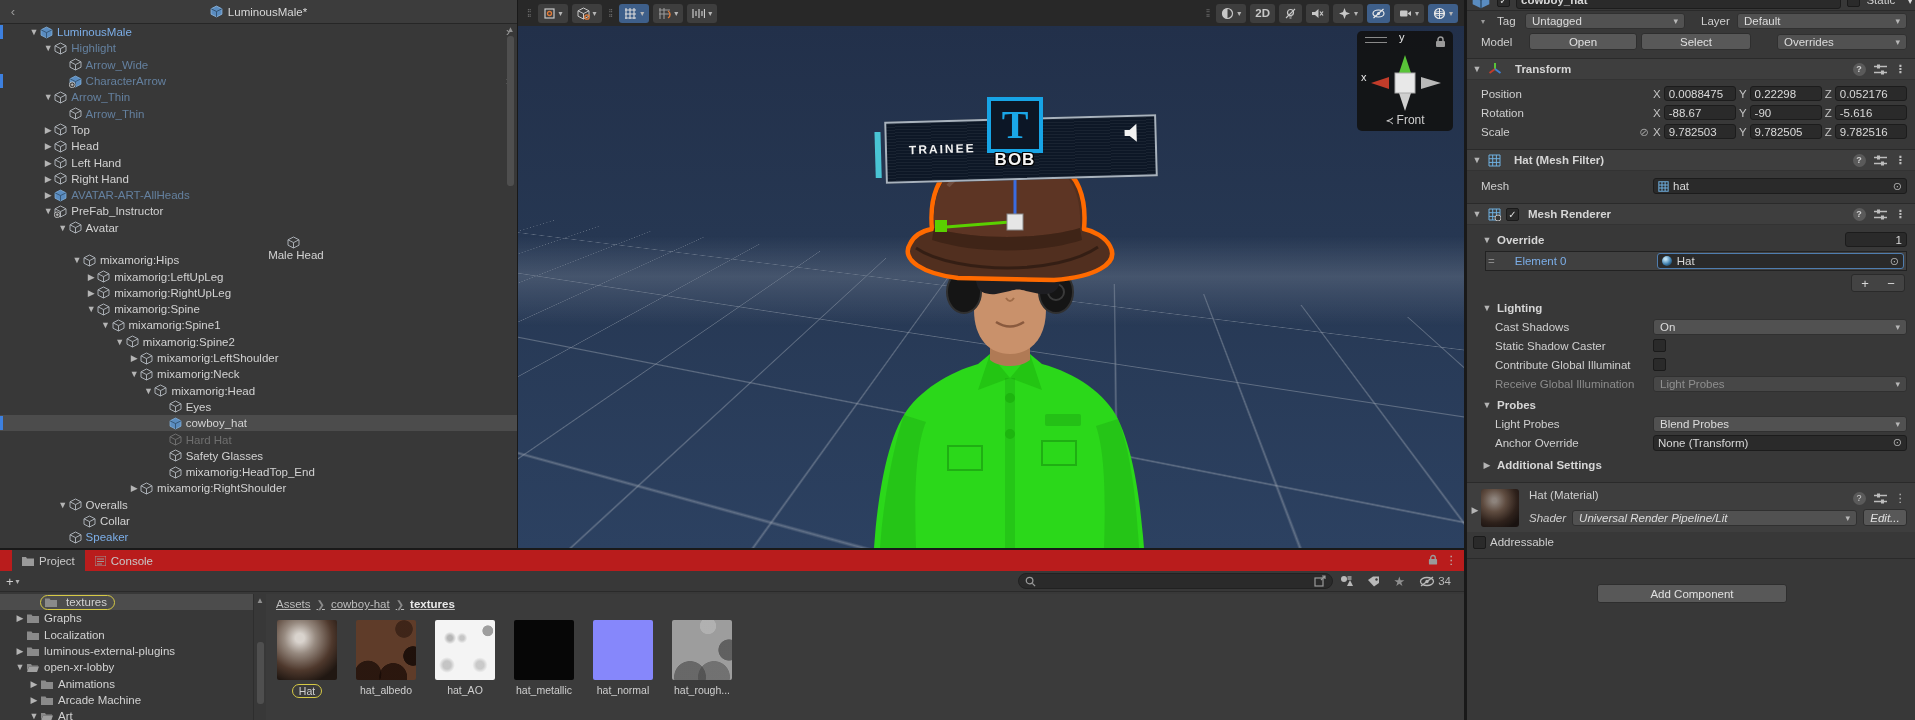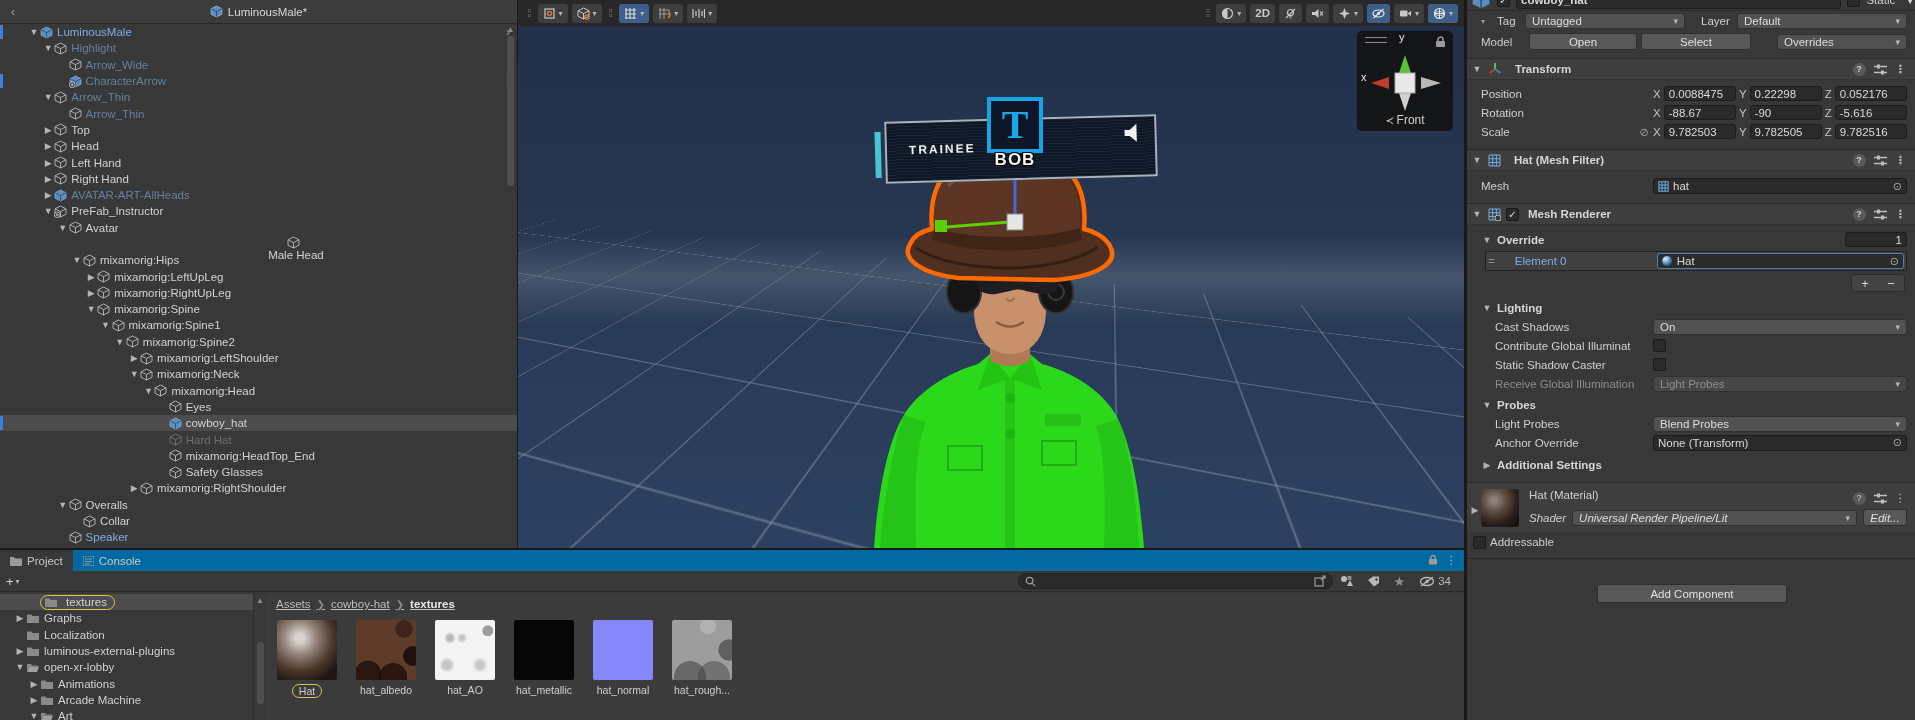--- a/index.html
+++ b/index.html
@@ -119,21 +119,21 @@
   #plusminus .pm { width:26px; height:16px; display:flex; align-items:center; justify-content:center;
         color:#d8d8d8; font-size:13px; }
   #mat-header { position:relative; height:50px; border-top:1px solid #2a2a2a; background:#3e3e3e; }
   #mat-sphere { position:absolute; left:14px; top:6px; width:38px; height:38px; background:#4a4a4a; border-radius:3px;
         background-image:radial-gradient(circle at 35% 30%, #8d837c 6%, #5f4c40 32%, #2e211b 62%, #191210 85%); }
   #add-component { position:absolute; left:130px; width:190px; height:19px; }
 
   
   #project { position:absolute; left:0; top:548px; width:1464px; height:172px; background:#383838;
         border-top:2px solid #191919; }
-  #proj-tabs { height:21px; background:#0369a1; display:flex; align-items:center; position:relative; }
+  #proj-tabs { height:21px; background:#b91c1c; display:flex; align-items:center; position:relative;padding-left:12px; }
   .ptab { height:21px; display:flex; align-items:center; gap:5px; padding:0 10px; color:#c8c8c8; }
   .ptab.active { background:#383838; }
   #proj-tab-right { position:absolute; right:6px; top:3px; display:flex; gap:8px; align-items:center; color:#b0b0b0; }
   #proj-toolbar { height:21px; background:#383838; border-bottom:1px solid #2a2a2a;
         display:flex; align-items:center; padding:0 6px; }
   #proj-plus { display:flex; align-items:center; gap:2px; color:#d0d0d0; font-size:13px; }
   #proj-search { margin-left:auto; width:315px; height:16px; background:#2a2a2a; border:1px solid #212121;
         border-radius:8px; display:flex; align-items:center; padding:0 6px; gap:4px; color:#9a9a9a; }
   #proj-search input { flex:1; background:transparent; border:none; outline:none; color:#d0d0d0; font-size:11px; }
   .ptool { display:flex; align-items:center; gap:3px; color:#b9b9b9; padding:0 7px; }
@@ -411,29 +411,29 @@
             <path d="M1 3.8 6.5 6.6 12 3.8 M6.5 6.6 6.5 12" stroke="#6e6e6e" stroke-width="1" fill="none"></path>
           </svg>
           <span class="lab st-disabled">Hard Hat</span>
         </div>
         <div class="h-row" style="padding-left: 156.7px;">
           <span class="fold"></span>
           <svg xmlns="http://www.w3.org/2000/svg" width="13" height="13" viewBox="0 0 13 13" style="flex: 0 0 auto;">
             <path d="M6.5 1 12 3.8 12 9.2 6.5 12 1 9.2 1 3.8Z" fill="none" stroke="#a9aeb4" stroke-width="1"></path>
             <path d="M1 3.8 6.5 6.6 12 3.8 M6.5 6.6 6.5 12" stroke="#a9aeb4" stroke-width="1" fill="none"></path>
           </svg>
-          <span class="lab st-normal">mixamorig:HeadTop_End</span>
+          <span class="lab st-normal">Safety Glasses</span>
         </div>
         <div class="h-row" style="padding-left: 156.7px;">
           <span class="fold"></span>
           <svg xmlns="http://www.w3.org/2000/svg" width="13" height="13" viewBox="0 0 13 13" style="flex: 0 0 auto;">
             <path d="M6.5 1 12 3.8 12 9.2 6.5 12 1 9.2 1 3.8Z" fill="none" stroke="#a9aeb4" stroke-width="1"></path>
             <path d="M1 3.8 6.5 6.6 12 3.8 M6.5 6.6 6.5 12" stroke="#a9aeb4" stroke-width="1" fill="none"></path>
           </svg>
-          <span class="lab st-normal">Safety Glasses</span>
+          <span class="lab st-normal">mixamorig:HeadTop_End</span>
         </div>
         <div class="h-row" style="padding-left: 128.1px;">
           <span class="fold">▶</span>
           <svg xmlns="http://www.w3.org/2000/svg" width="13" height="13" viewBox="0 0 13 13" style="flex: 0 0 auto;">
             <path d="M6.5 1 12 3.8 12 9.2 6.5 12 1 9.2 1 3.8Z" fill="none" stroke="#a9aeb4" stroke-width="1"></path>
             <path d="M1 3.8 6.5 6.6 12 3.8 M6.5 6.6 6.5 12" stroke="#a9aeb4" stroke-width="1" fill="none"></path>
           </svg>
           <span class="lab st-normal">mixamorig:RightShoulder</span>
         </div>
         <div class="h-row" style="padding-left: 56.6px;">
@@ -810,25 +810,25 @@
       <span class="sub-title">Lighting</span>
     </div>
     <div class="insp-row">
       <span class="insp-label" style="padding-left:14px;">Cast Shadows</span>
       <div class="dd" style="flex:1;">
           <span>On</span>
           <span class="caret">▾</span>
         </div>
     </div>
     <div class="insp-row">
+      <span class="insp-label" style="padding-left:14px;">Static Shadow Caster</span>
+      <div class="chk"></div>
+    </div>
+    <div class="insp-row">
       <span class="insp-label" style="padding-left:14px;">Contribute Global Illuminat</span>
-      <div class="chk"></div>
-    </div>
-    <div class="insp-row">
-      <span class="insp-label" style="padding-left:14px;">Static Shadow Caster</span>
       <div class="chk"></div>
     </div>
     <div class="insp-row">
       <span class="insp-label dim" style="padding-left:14px;">Receive Global Illumination</span>
       <div class="dd disabled" style="flex:1;">
           <span>Light Probes</span>
           <span class="caret">▾</span>
         </div>
     </div>
     <div class="insp-row" style="margin-top:2px;">

